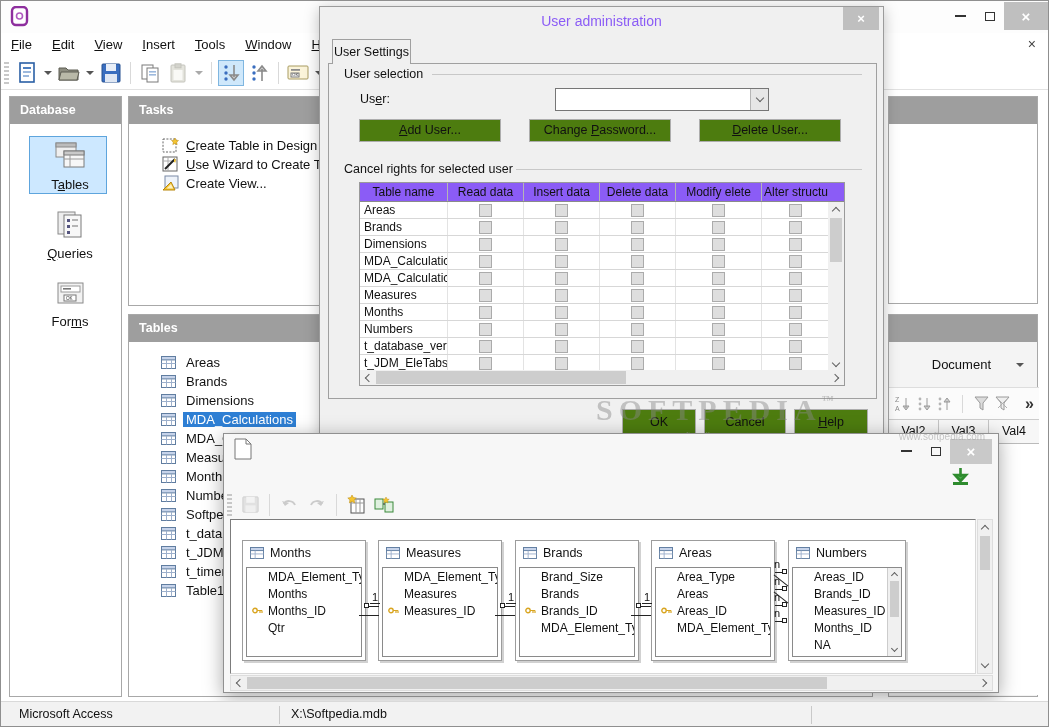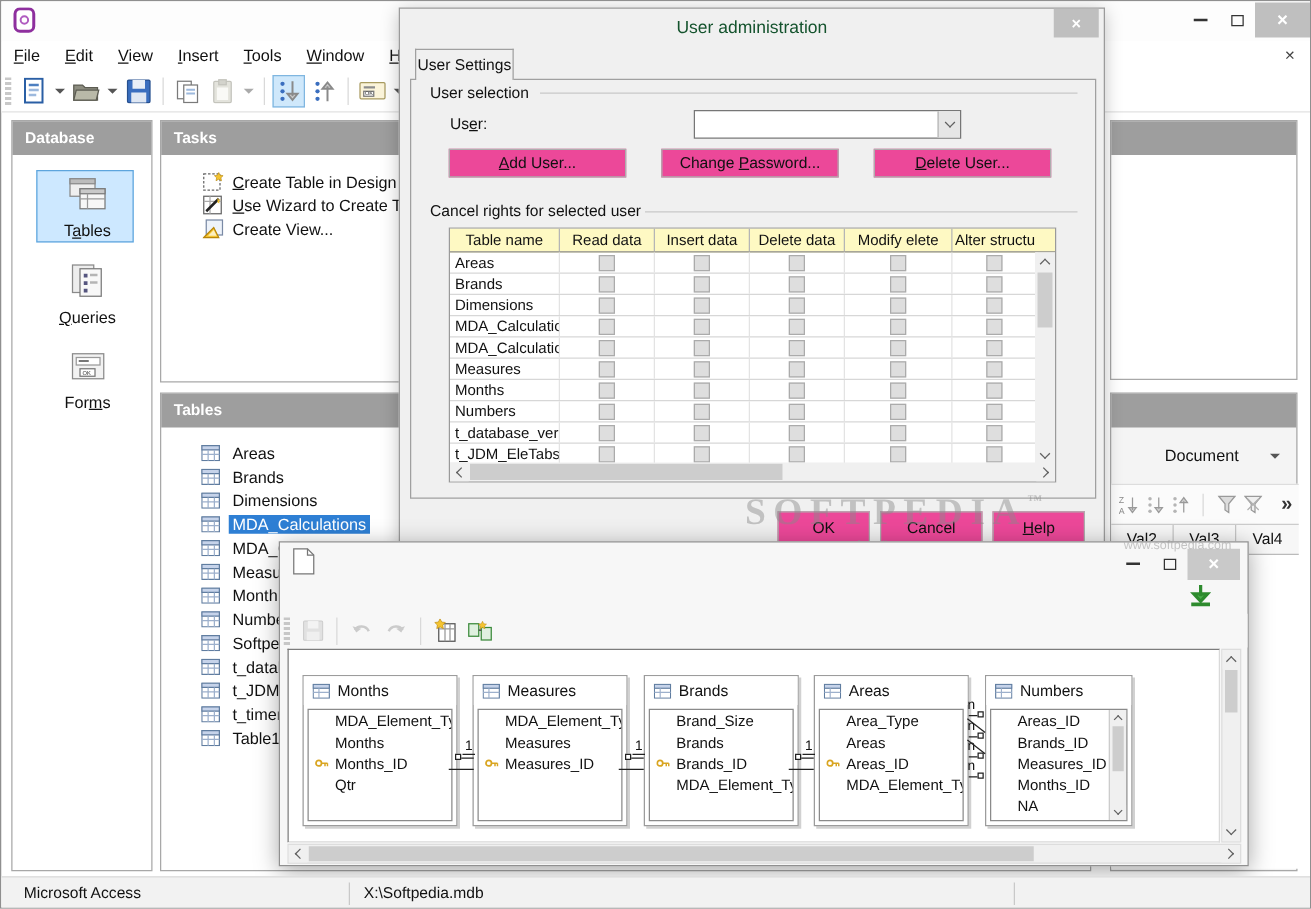--- a/index.html
+++ b/index.html
@@ -33,30 +33,30 @@
   .lstitem .lbl{padding:0 3px;}
   .lstitem .sel{background:#2e7fd4;color:#fff;}
   
   .chev{display:inline-block;width:6px;height:6px;border-right:1.6px solid #606060;border-bottom:1.6px solid #606060;}
   .c-up{transform:rotate(-135deg);} .c-dn{transform:rotate(45deg);} .c-lf{transform:rotate(135deg);} .c-rt{transform:rotate(-45deg);}
   .sbar{background:#f0f0f0;}
   .sthumb{background:#cdcdcd;}
   .sarrow{display:flex;align-items:center;justify-content:center;background:#f0f0f0;}
   
   .dlg{left:318px;top:5px;width:565px;height:435px;background:#f0f0f0;border:1px solid #9b9b9b;box-shadow:0 3px 14px rgba(0,0,0,.25);z-index:10;}
-  .dlg-title{position:absolute;left:0;top:0;width:100%;height:30px;text-align:center;font-size:14px;line-height:28px;color:#14532d;}
+  .dlg-title{position:absolute;left:0;top:0;width:100%;height:30px;text-align:center;font-size:14px;line-height:28px;color:#8b5cf6;}
   .tab{position:absolute;left:12px;top:32px;width:79px;height:25px;background:#f0f0f0;border:1px solid #a0a0a0;border-bottom:none;font-size:12.5px;text-align:center;line-height:24px;z-index:2;}
   .frame{position:absolute;left:8px;top:56px;width:549px;height:336px;border:1px solid #a0a0a0;}
   .grp{position:absolute;font-size:12.5px;background:#f0f0f0;padding-right:6px;}
   .grpline{position:absolute;height:1px;background:#c8c8c8;}
-  .btn{position:absolute;height:23px;background:#ec4899;border:1px solid #adadad;font-size:12.5px;text-align:center;line-height:21px;}
+  .btn{position:absolute;height:23px;background:#4d7c0f;border:1px solid #adadad;font-size:12.5px;text-align:center;line-height:21px;}
   .combo{position:absolute;left:235px;top:81px;width:214px;height:23px;background:#fff;border:1px solid #767676;}
   .combo .dd{position:absolute;right:0;top:0;width:18px;height:21px;background:#e6e6e6;border-left:1px solid #b5b5b5;display:flex;align-items:center;justify-content:center;}
   .ar{position:absolute;left:39px;top:175px;width:486px;height:204px;border:1px solid #9a9a9a;background:#fff;font-size:12px;}
-  .ar-head{display:grid;grid-template-columns:88px 76px 76px 76px 86px 68px;height:19px;border-bottom:1px solid #8a8a8a;background:#fef9c3;}
+  .ar-head{display:grid;grid-template-columns:88px 76px 76px 76px 86px 68px;height:19px;border-bottom:1px solid #8a8a8a;background:#8b5cf6;}
   .ar-hc{border-right:1px solid #b5b5b5;text-align:center;line-height:18px;overflow:hidden;white-space:nowrap;}
   .ar-row{display:grid;grid-template-columns:88px 76px 76px 76px 86px 68px;height:17px;border-bottom:1px solid #d7d7d7;}
   .ar-name{padding:1px 0 0 4px;border-right:1px solid #e3e3e3;overflow:hidden;white-space:nowrap;}
   .ar-cb{display:flex;align-items:center;justify-content:center;border-right:1px solid #e3e3e3;}
   .cb{width:13px;height:13px;background:#dedede;border:1px solid #ababab;}
   
   .rwin{left:222px;top:432px;width:776px;height:260px;background:#f7f7f7;border:1px solid #909090;box-shadow:0 4px 18px rgba(0,0,0,.35);z-index:20;}
   .rtitle{position:absolute;left:0;top:0;width:100%;height:30px;background:#fbfbfb;text-align:center;font-size:13.5px;line-height:30px;color:#222;}
   .rmenu{position:absolute;left:4px;top:30px;height:26px;font-size:13px;padding-top:3px;}
   .rtools{position:absolute;left:0;top:57px;width:100%;height:27px;background:#f7f7f7;display:flex;align-items:center;}

